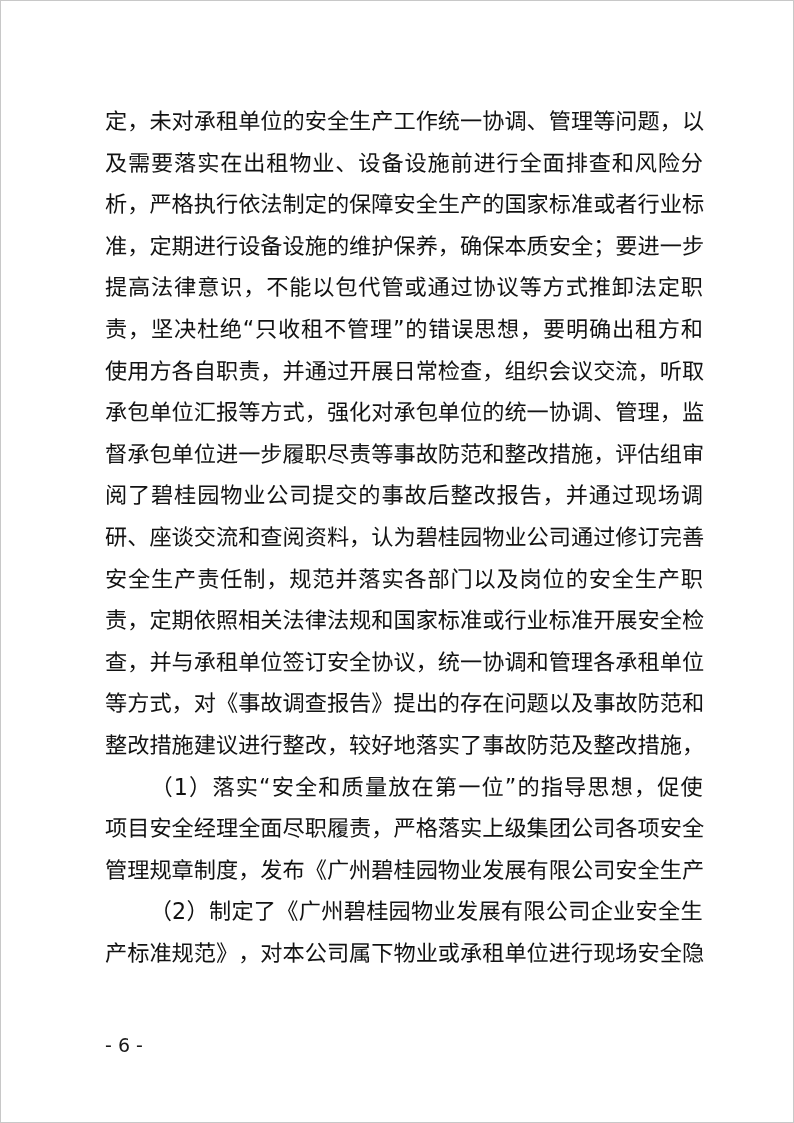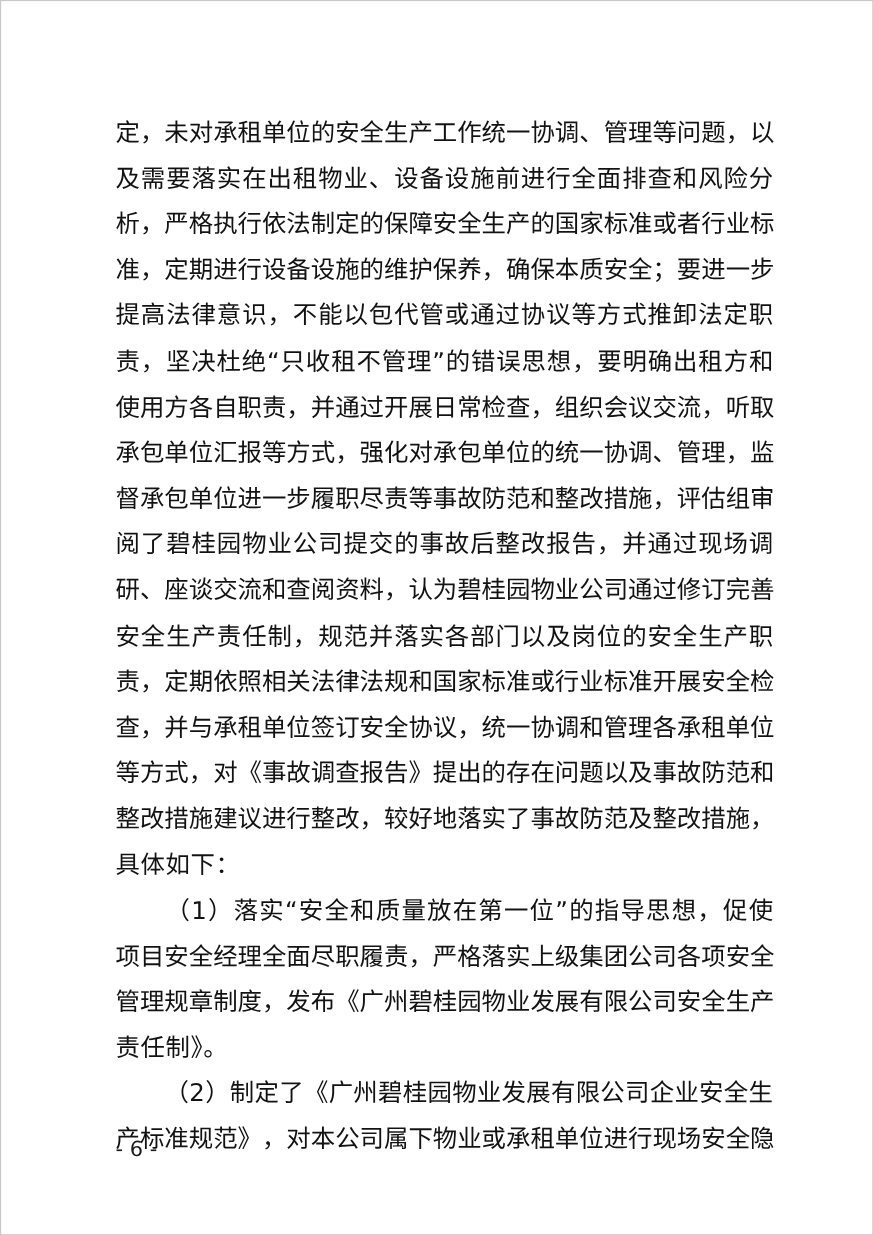--- a/index.html
+++ b/index.html
@@ -88,24 +88,22 @@
       <div class="doc-line just"><span>使</span><span>用</span><span>方</span><span>各</span><span>自</span><span>职</span><span>责</span><span>，</span><span>并</span><span>通</span><span>过</span><span>开</span><span>展</span><span>日</span><span>常</span><span>检</span><span>查</span><span>，</span><span>组</span><span>织</span><span>会</span><span>议</span><span>交</span><span>流</span><span>，</span><span>听</span><span>取</span></div>
       <div class="doc-line just"><span>承</span><span>包</span><span>单</span><span>位</span><span>汇</span><span>报</span><span>等</span><span>方</span><span>式</span><span>，</span><span>强</span><span>化</span><span>对</span><span>承</span><span>包</span><span>单</span><span>位</span><span>的</span><span>统</span><span>一</span><span>协</span><span>调</span><span>、</span><span>管</span><span>理</span><span>，</span><span>监</span></div>
       <div class="doc-line just"><span>督</span><span>承</span><span>包</span><span>单</span><span>位</span><span>进</span><span>一</span><span>步</span><span>履</span><span>职</span><span>尽</span><span>责</span><span>等</span><span>事</span><span>故</span><span>防</span><span>范</span><span>和</span><span>整</span><span>改</span><span>措</span><span>施</span><span>，</span><span>评</span><span>估</span><span>组</span><span>审</span></div>
       <div class="doc-line just"><span>阅</span><span>了</span><span>碧</span><span>桂</span><span>园</span><span>物</span><span>业</span><span>公</span><span>司</span><span>提</span><span>交</span><span>的</span><span>事</span><span>故</span><span>后</span><span>整</span><span>改</span><span>报</span><span>告</span><span>，</span><span>并</span><span>通</span><span>过</span><span>现</span><span>场</span><span>调</span></div>
       <div class="doc-line just"><span>研</span><span>、</span><span>座</span><span>谈</span><span>交</span><span>流</span><span>和</span><span>查</span><span>阅</span><span>资</span><span>料</span><span>，</span><span>认</span><span>为</span><span>碧</span><span>桂</span><span>园</span><span>物</span><span>业</span><span>公</span><span>司</span><span>通</span><span>过</span><span>修</span><span>订</span><span>完</span><span>善</span></div>
       <div class="doc-line just"><span>安</span><span>全</span><span>生</span><span>产</span><span>责</span><span>任</span><span>制</span><span>，</span><span>规</span><span>范</span><span>并</span><span>落</span><span>实</span><span>各</span><span>部</span><span>门</span><span>以</span><span>及</span><span>岗</span><span>位</span><span>的</span><span>安</span><span>全</span><span>生</span><span>产</span><span>职</span></div>
       <div class="doc-line just"><span>责</span><span>，</span><span>定</span><span>期</span><span>依</span><span>照</span><span>相</span><span>关</span><span>法</span><span>律</span><span>法</span><span>规</span><span>和</span><span>国</span><span>家</span><span>标</span><span>准</span><span>或</span><span>行</span><span>业</span><span>标</span><span>准</span><span>开</span><span>展</span><span>安</span><span>全</span><span>检</span></div>
       <div class="doc-line just"><span>查</span><span>，</span><span>并</span><span>与</span><span>承</span><span>租</span><span>单</span><span>位</span><span>签</span><span>订</span><span>安</span><span>全</span><span>协</span><span>议</span><span>，</span><span>统</span><span>一</span><span>协</span><span>调</span><span>和</span><span>管</span><span>理</span><span>各</span><span>承</span><span>租</span><span>单</span><span>位</span></div>
       <div class="doc-line just"><span>等</span><span>方</span><span>式</span><span>，</span><span>对</span><span>《</span><span>事</span><span>故</span><span>调</span><span>查</span><span>报</span><span>告</span><span>》</span><span>提</span><span>出</span><span>的</span><span>存</span><span>在</span><span>问</span><span>题</span><span>以</span><span>及</span><span>事</span><span>故</span><span>防</span><span>范</span><span>和</span></div>
       <div class="doc-line just"><span>整</span><span>改</span><span>措</span><span>施</span><span>建</span><span>议</span><span>进</span><span>行</span><span>整</span><span>改</span><span>，</span><span>较</span><span>好</span><span>地</span><span>落</span><span>实</span><span>了</span><span>事</span><span>故</span><span>防</span><span>范</span><span>及</span><span>整</span><span>改</span><span>措</span><span>施</span><span>，</span></div>
-      <div class="doc-line ragged">具体如下：</div>
       <div class="doc-line just"><span style="width: 44.4px;"></span><span>（</span><span>1</span><span>）</span><span>落</span><span>实</span><span>“</span><span>安</span><span>全</span><span>和</span><span>质</span><span>量</span><span>放</span><span>在</span><span>第</span><span>一</span><span>位</span><span>”</span><span>的</span><span>指</span><span>导</span><span>思</span><span>想</span><span>，</span><span>促</span><span>使</span></div>
       <div class="doc-line just"><span>项</span><span>目</span><span>安</span><span>全</span><span>经</span><span>理</span><span>全</span><span>面</span><span>尽</span><span>职</span><span>履</span><span>责</span><span>，</span><span>严</span><span>格</span><span>落</span><span>实</span><span>上</span><span>级</span><span>集</span><span>团</span><span>公</span><span>司</span><span>各</span><span>项</span><span>安</span><span>全</span></div>
       <div class="doc-line just"><span>管</span><span>理</span><span>规</span><span>章</span><span>制</span><span>度</span><span>，</span><span>发</span><span>布</span><span>《</span><span>广</span><span>州</span><span>碧</span><span>桂</span><span>园</span><span>物</span><span>业</span><span>发</span><span>展</span><span>有</span><span>限</span><span>公</span><span>司</span><span>安</span><span>全</span><span>生</span><span>产</span></div>
-      <div class="doc-line ragged">责任制》。</div>
       <div class="doc-line just"><span style="width: 44.4px;"></span><span>（</span><span>2</span><span>）</span><span>制</span><span>定</span><span>了</span><span>《</span><span>广</span><span>州</span><span>碧</span><span>桂</span><span>园</span><span>物</span><span>业</span><span>发</span><span>展</span><span>有</span><span>限</span><span>公</span><span>司</span><span>企</span><span>业</span><span>安</span><span>全</span><span>生</span></div>
       <div class="doc-line just"><span>产</span><span>标</span><span>准</span><span>规</span><span>范</span><span>》</span><span>，</span><span>对</span><span>本</span><span>公</span><span>司</span><span>属</span><span>下</span><span>物</span><span>业</span><span>或</span><span>承</span><span>租</span><span>单</span><span>位</span><span>进</span><span>行</span><span>现</span><span>场</span><span>安</span><span>全</span><span>隐</span></div>
     </div>
 
   <div id="page-footer">- 6 -</div>
 
 </div>
 
 </body></html>

